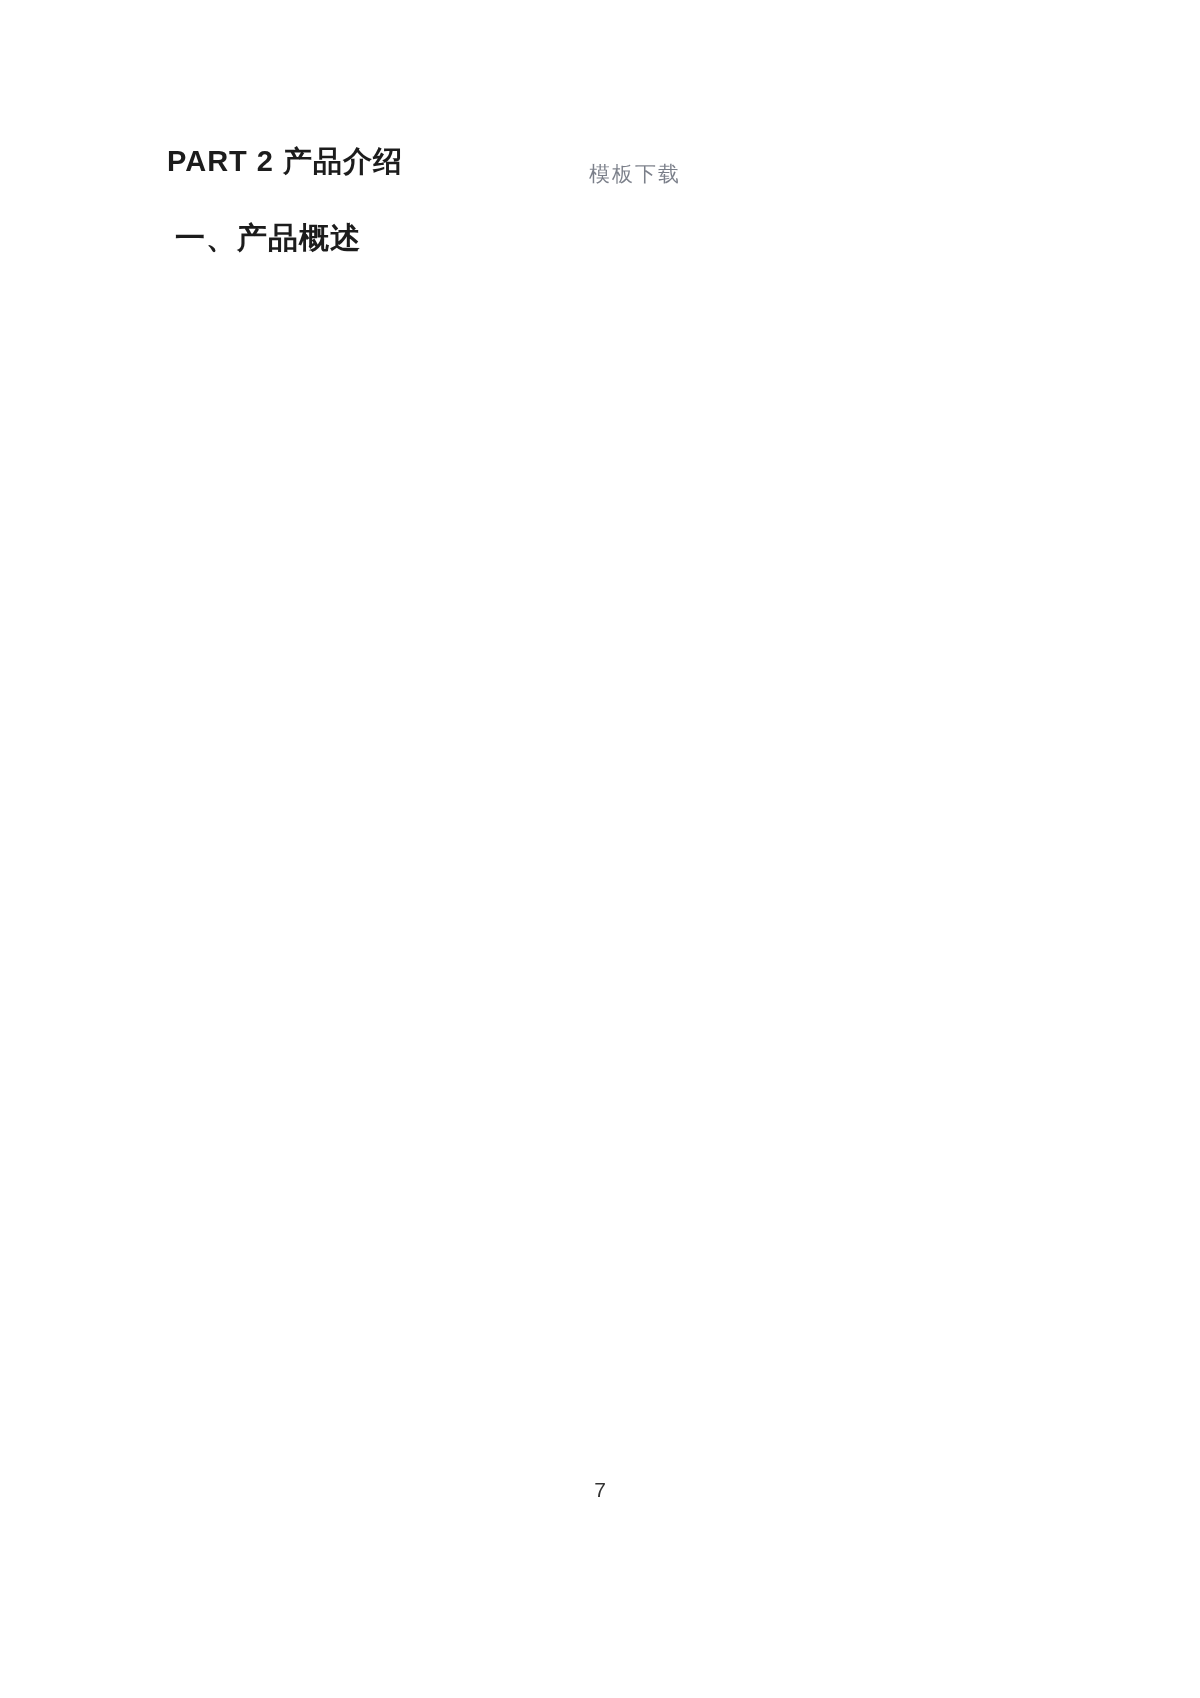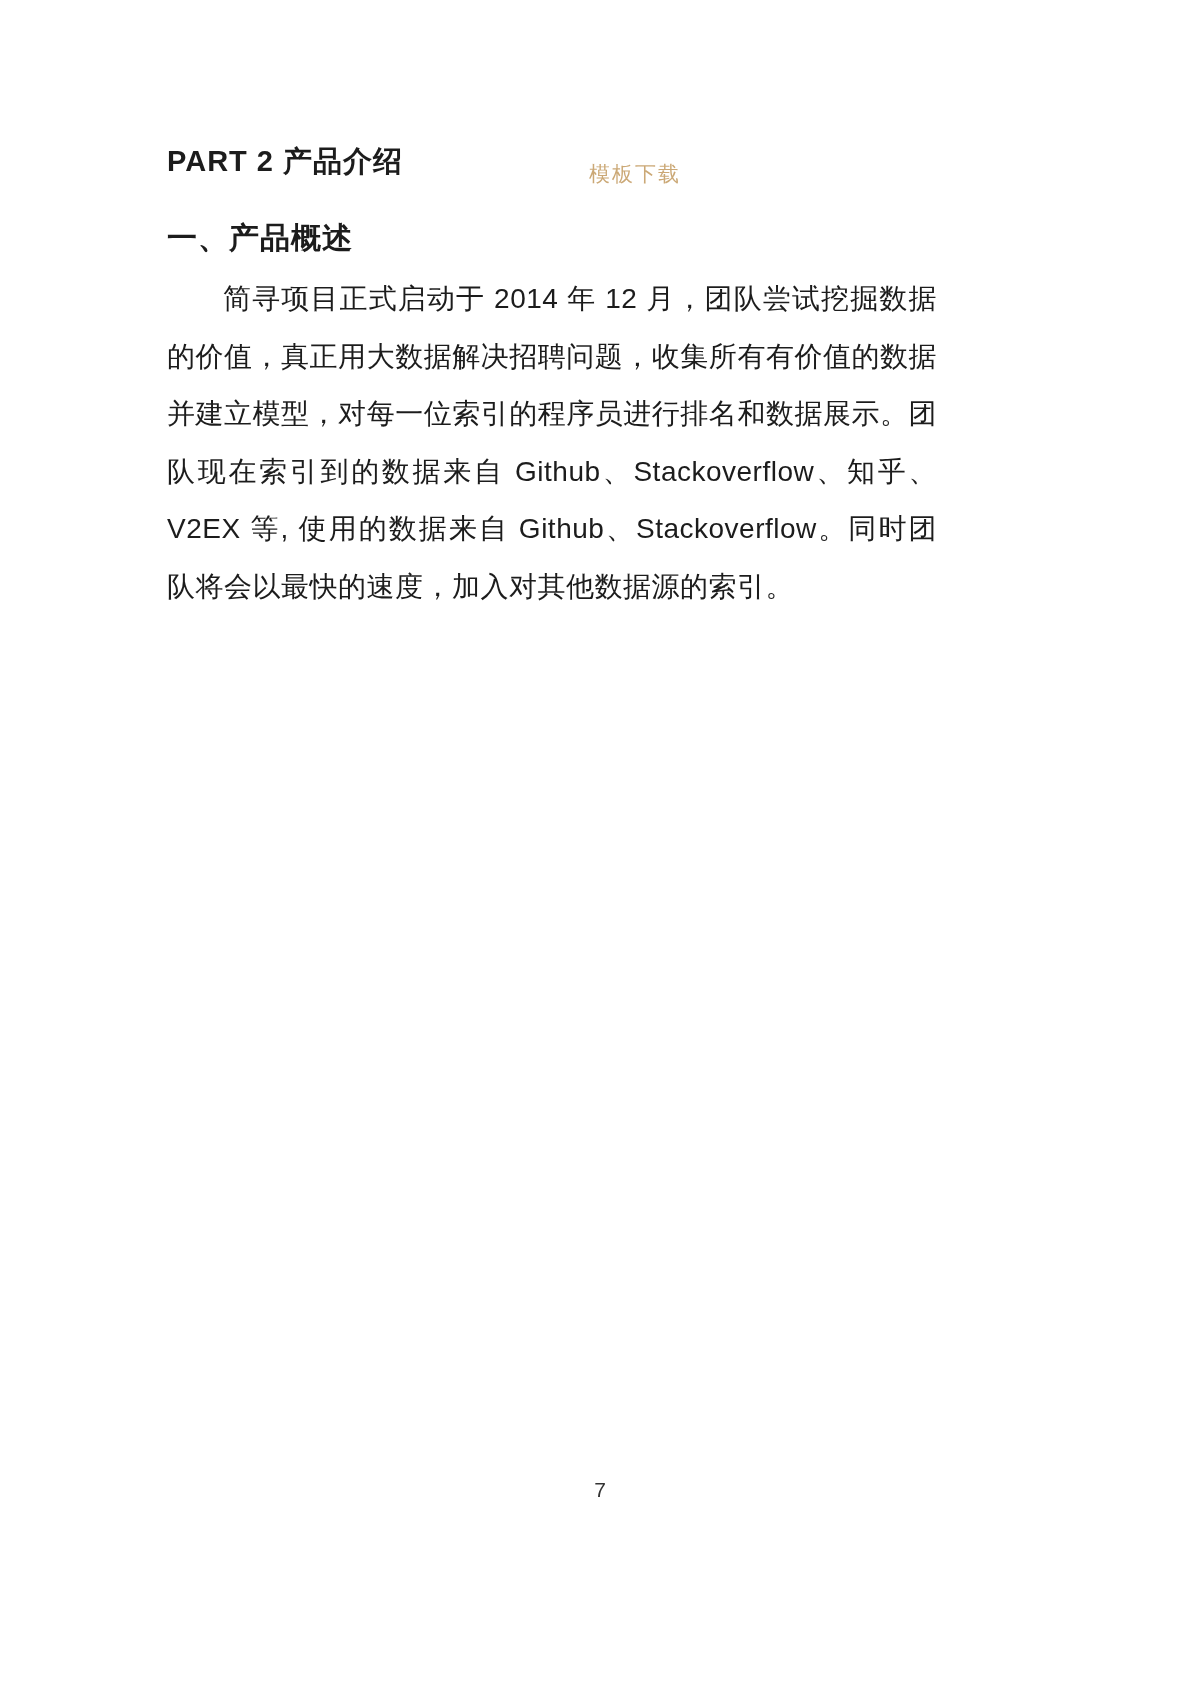--- a/index.html
+++ b/index.html
@@ -35,32 +35,32 @@
     letter-spacing: 1px;
     margin: 0;
   }
   .watermark {
     position: absolute;
     z-index: 1;
     top: 160px;
     left: 50%;
     transform: translateX(-12%);
     font-size: 21px;
-    color: #a16207;
+    color: #0f172a;
     opacity: 0.55;
     filter: blur(0.6px);
     letter-spacing: 2px;
     white-space: nowrap;
     pointer-events: none;
   }
   .section-heading {
     font-size: 30px;
     line-height: 40px;
     font-weight: bold;
-    margin: 34px 0 0 0;
+    margin: 34px 0 0 8px;
     letter-spacing: 1px;
   }
   .body-text {
     margin-top: 12px;
   }
   .para {
     font-size: 28px;
     line-height: 57.5px;
     text-align: justify;
     text-indent: 2em;
@@ -85,20 +85,19 @@
 
   <span class="watermark">模板下载</span>
 
   <div class="content">
 
     <h1 class="doc-title">PART 2 产品介绍</h1>
 
     <h2 class="section-heading">一、产品概述</h2>
 
     <div class="body-text">
-      <p class="para">简寻项目正式启动于 2014 年 12 月，团队尝试挖掘数据的价值，真正用大数据解决招聘问题，收集所有有价值的数据并建立模型，对每一位索引的程序员进行排名和数据展示。团队现在索引到的数据来自 Github、Stackoverflow、知乎、V2EX 等, 使用的数据来自 Github、Stackoverflow。同时团队将会以最快的速度，加入对其他数据源的索引。</p>
     </div>
 
   </div>
 
   <div class="page-number">7</div>
 
 </div>
 
 </body></html>

